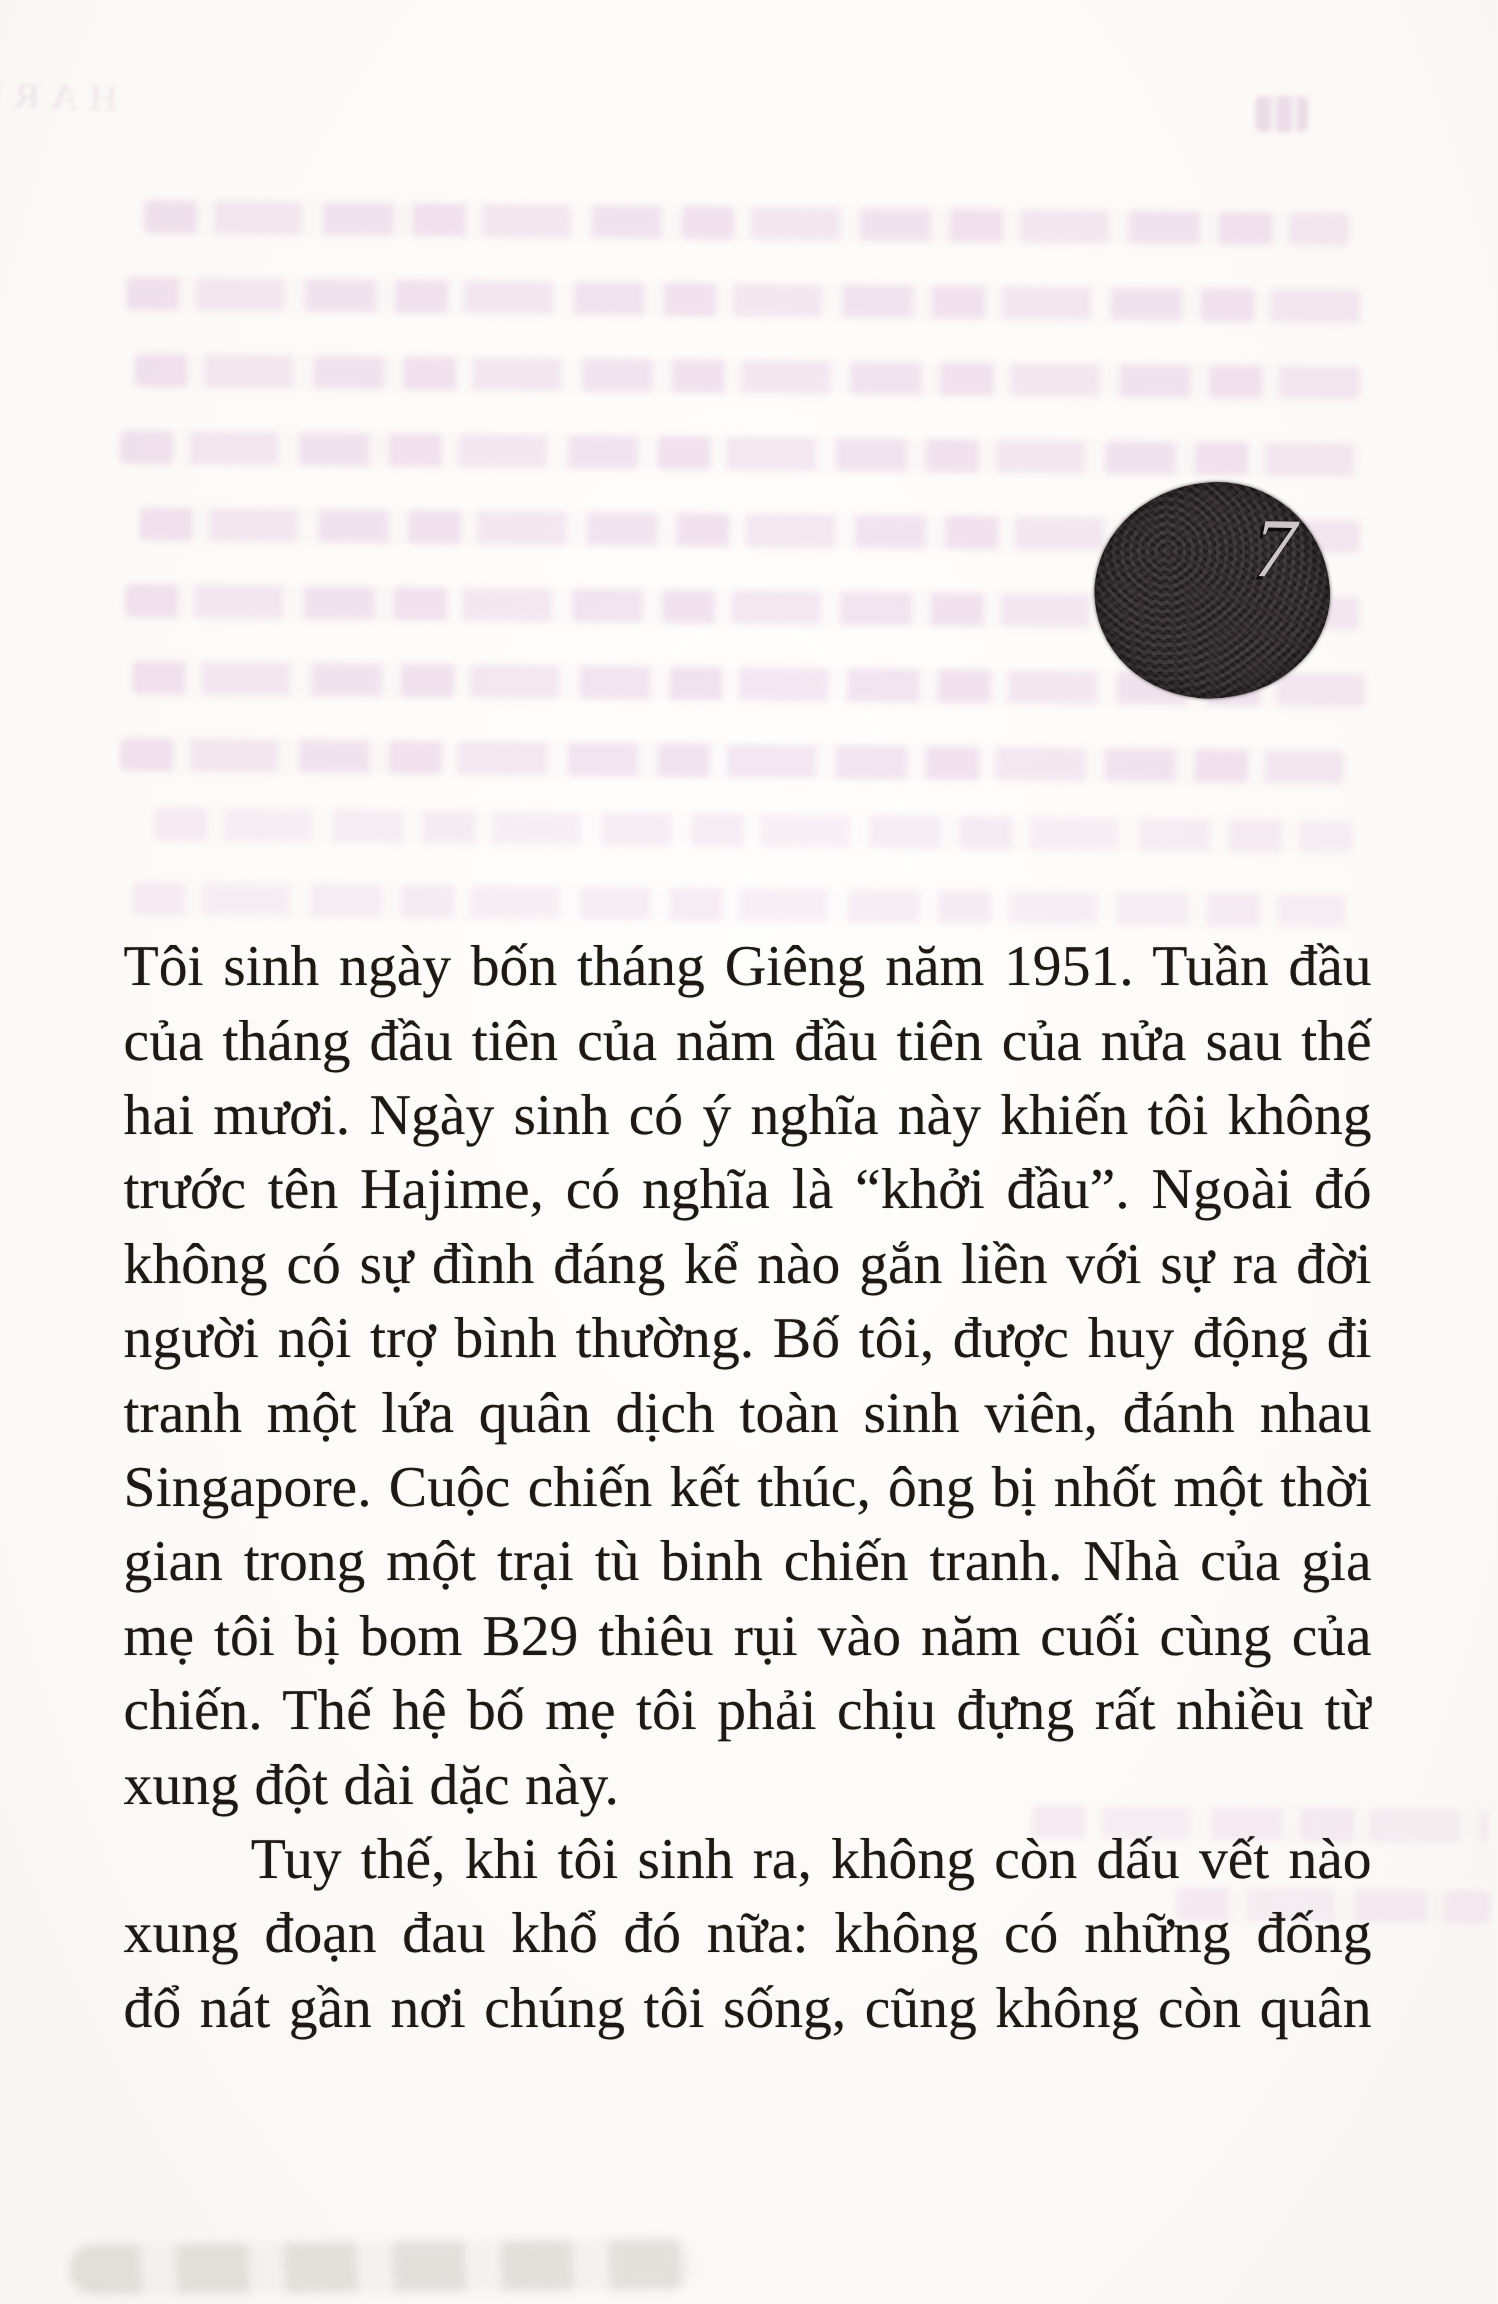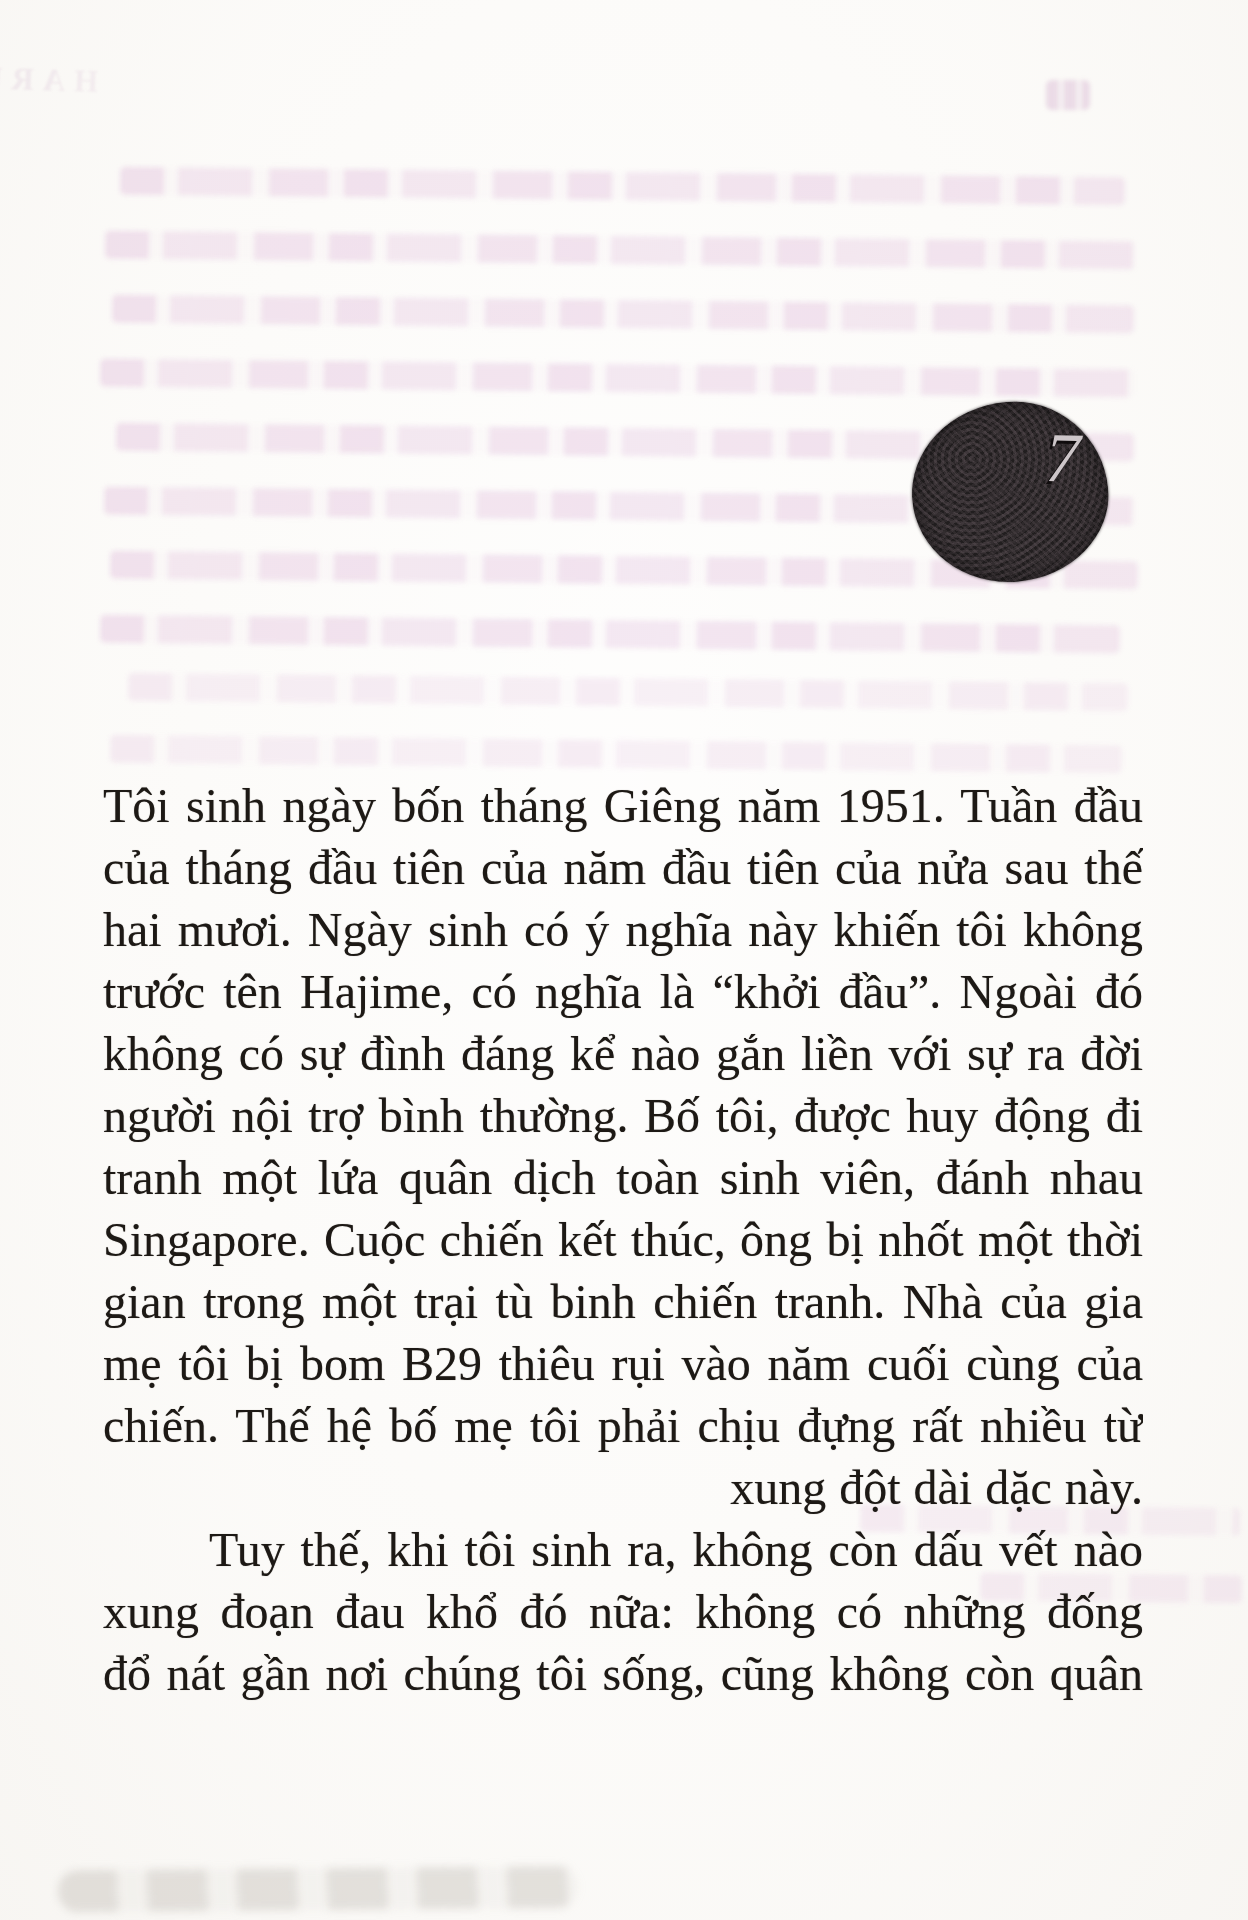--- a/index.html
+++ b/index.html
@@ -67,21 +67,21 @@
   }
   
   .body-text{
     position:absolute;left:103px;top:775px;width:1040px;
     font-size:48px;line-height:62px;color:#1d1915;
     text-shadow:0 0 0.9px rgba(34,28,22,0.45);
     word-spacing:1px;
   }
   .tl{height:62px;overflow:hidden;white-space:nowrap;}
   .tl.just{text-align:justify;text-align-last:justify;white-space:normal;}
-  .tl.end{text-align:right;}
+  .tl.end{text-align:left;}
   .tl.indent{padding-left:106px;width:934px;}
   
   .smudge{
     position:absolute;left:58px;top:1868px;width:520px;height:42px;
     border-radius:20px;
     background:repeating-linear-gradient(88deg, rgba(172,166,158,0.30) 0 60px, rgba(172,166,158,0.08) 60px 90px);
     filter:blur(4px);
     transform:rotate(-0.5deg);
   }
 </style>

